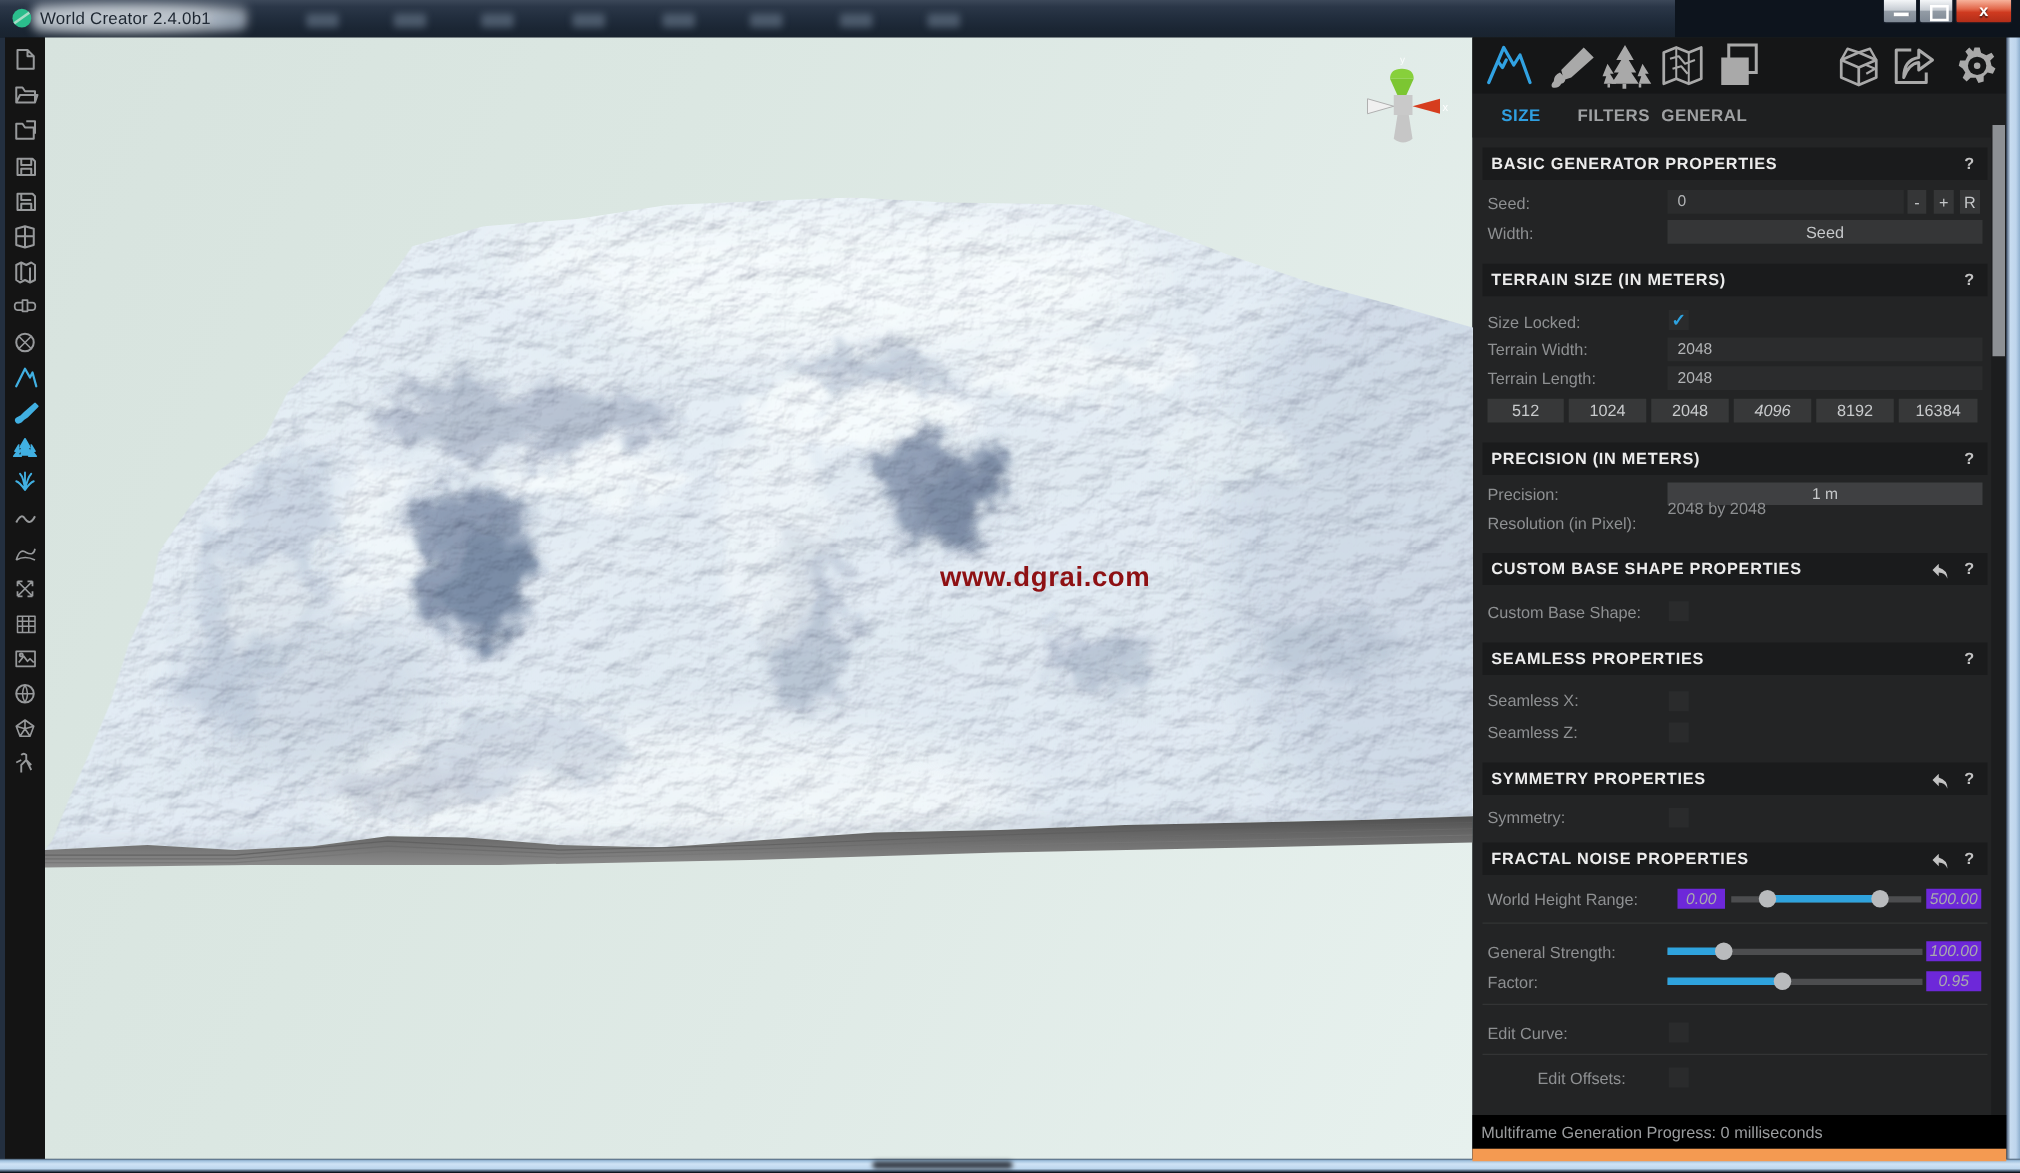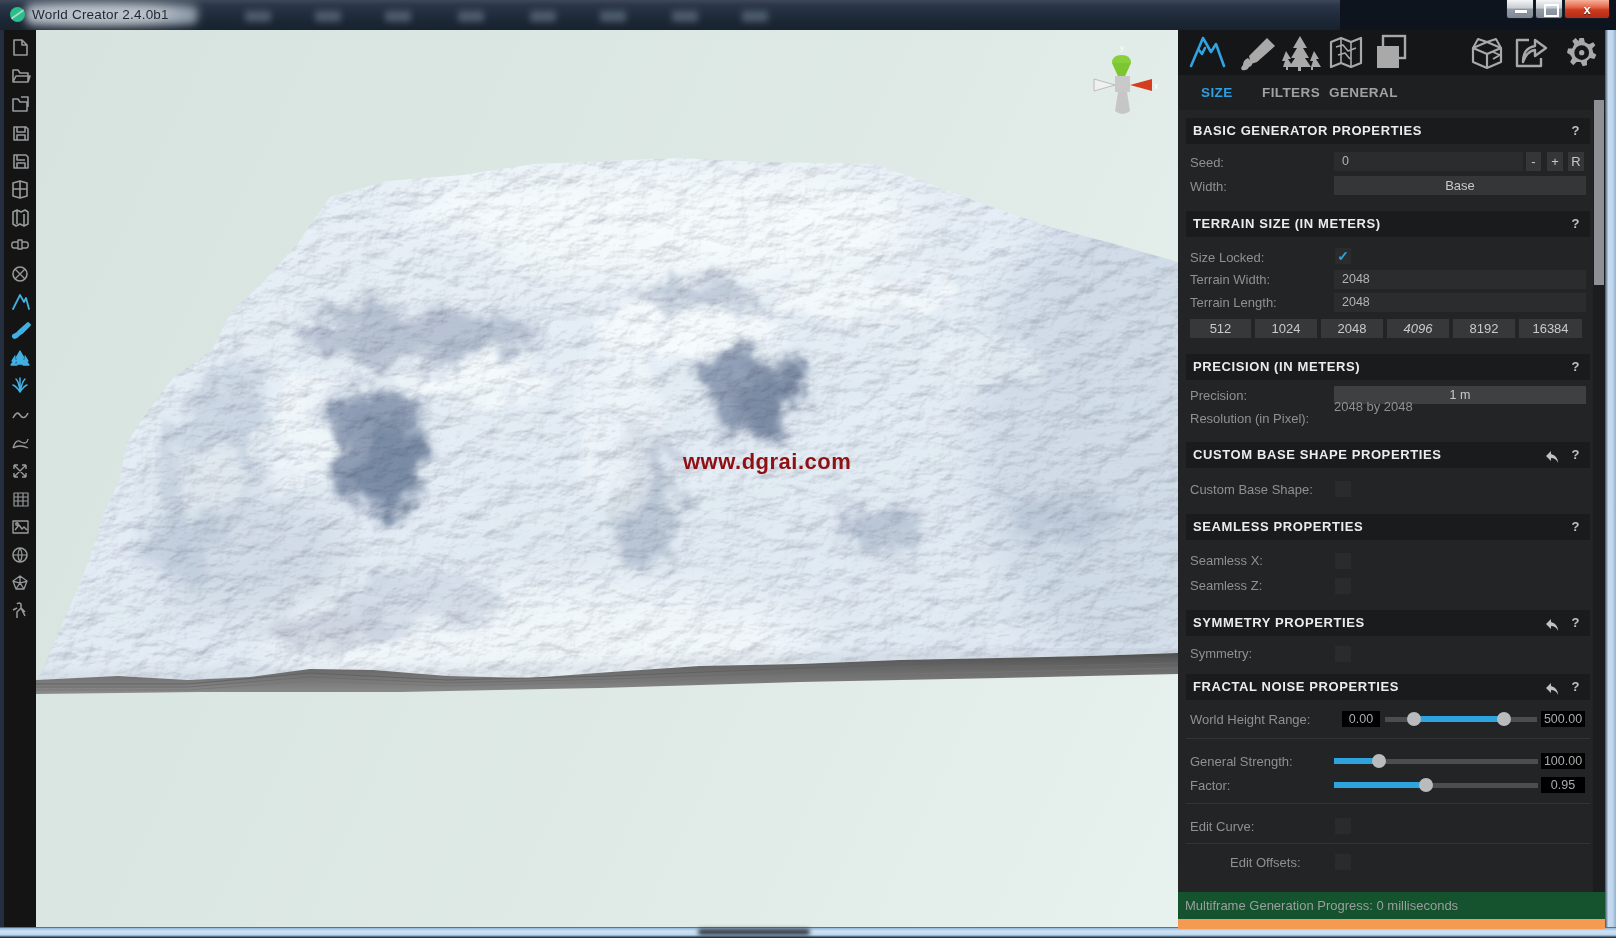--- a/index.html
+++ b/index.html
@@ -55,25 +55,25 @@
   .hundo{position:absolute;right:30px;top:5px;}
   .lbl{left:1190px;font-size:13px;color:#8e9092;}
   .field{left:1334px;width:252px;height:19px;background:#2b2c2d;color:#b2b4b6;
     font-size:12.5px;line-height:19px;padding-left:8px;box-sizing:border-box;}
   .sbtn{height:19px;background:#353637;color:#c6c8ca;font-size:13px;
     text-align:center;line-height:19px;}
   .cb{left:1335px;width:16px;height:16px;background:#2a2b2c;}
   .szbtn{top:319px;height:19px;background:#373839;color:#c8cacc;font-size:13px;
     text-align:center;line-height:19px;}
   .divline{left:1186px;width:404px;height:1px;background:#333435;}
-  .vfield{background:#000000;color:#a8aaac;font-size:12.5px;text-align:center;}
+  .vfield{background:#6d28d9;color:#a8aaac;font-size:12.5px;text-align:center;font-style:italic;}
   .track{height:5px;background:#4c4d4f;}
   .bluefill{height:6px;background:#2fa3de;}
   .knob{width:14px;height:14px;border-radius:50%;background:#b9bbbd;}
-  #statusbar{left:1178px;top:892px;width:427px;height:27px;background:#14532d;
+  #statusbar{left:1178px;top:892px;width:427px;height:27px;background:#000000;
     color:#9b9d9f;font-size:13px;line-height:27px;padding-left:7px;box-sizing:border-box;}
   #orangebar{left:1178px;top:919px;width:427px;height:10px;background:#f49a51;}
   
   #sbtrack{left:1593px;top:110px;width:12px;height:782px;background:#1c1d1e;}
   #sbthumb{left:1594px;top:100px;width:10px;height:185px;background:#8d9094;}
   #rborder{left:1605px;top:30px;width:11px;height:900px;
     background:linear-gradient(to right,#3f5069 0%,#c7dcf0 30%,#bed5ec 70%,#8fb0cf 100%);}
   #bborder{left:0px;top:927px;width:1616px;height:11px;
     background:linear-gradient(to bottom,#3c4f63 0%,#9fc0dd 14%,#cfe3f5 38%,#bdd7ee 72%,#5b7288 86%,#0d1726 100%);}
   #bsmudge{left:698px;top:929px;width:112px;height:6px;background:rgba(30,36,44,.92);
@@ -230,21 +230,21 @@
         <rect x="36" y="30" width="1142" height="900" filter="url(#mottle)" style="mix-blend-mode:multiply"></rect>
         <rect x="36" y="30" width="1142" height="900" filter="url(#rock)" style="mix-blend-mode:multiply"></rect>
         <path d="M36 678 L250 675 L450 674 L700 664 L1000 656 L1178 651" stroke="#a9b1bf" stroke-width="7" fill="none" opacity="0.4" filter="url(#soft6)"></path>
       </g>
 
       <path d="M36 680 L118 676 L188 680 L250 677 L310 669 L373 670 L447 676 L529 678 L611 672 L700 666 L800 664 L900 660 L1000 658 L1090 656 L1178 653 L1178 674 L1000 678 L800 682 L600 688 L400 692 L200 692 L36 694 Z" fill="url(#stripg)"></path>
       <path d="M36 684 L188 684 L310 673 L447 680 L611 676 L800 668 L1000 662 L1178 658" stroke="#5e5e5e" stroke-width="1" fill="none" opacity="0.8"></path>
       <path d="M36 687 L188 687 L310 677 L447 683 L611 679 L800 672 L1000 667 L1178 663" stroke="#6a6a6a" stroke-width="1" fill="none" opacity="0.8"></path>
       <path d="M36 690 L188 690 L310 681 L447 686 L611 682 L800 676 L1000 672 L1178 668" stroke="#767676" stroke-width="1" fill="none" opacity="0.8"></path>
     </svg>
-    <div class="abs" id="watermark" style="left:647px;top:419px;">www.dgrai.com</div>
+    <div class="abs" id="watermark" style="left:716px;top:419px;">www.dgrai.com</div>
 
     <svg class="abs" style="left:1050px;top:12px;" width="90" height="110" viewBox="0 0 90 110">
       <text x="34" y="8" font-size="8" fill="#ffffff" opacity="0.85" font-family="Liberation Sans">y</text>
       <polygon points="26,21 45,21 35.5,42" fill="#7cc632"></polygon>
       <path d="M26 21 Q26 13 35.5 13 Q45 13 45 21 Z" fill="#87d03b"></path>
       <rect x="29" y="34" width="15" height="16" fill="#c9c9c9"></rect>
       <polygon points="44,43 66,37 66,49" fill="#d63d1e"></polygon>
       <polygon points="29,43 8,37 8,49" fill="#f0f0f0" stroke="#b0b0b0" stroke-width="0.8"></polygon>
       <path d="M32 50 L41 50 L44 69 Q36.5 75 29 69 Z" fill="#c6c6c6"></path>
       <text x="68" y="47" font-size="9" fill="#ffffff" font-family="Liberation Sans">x</text>
@@ -308,21 +308,21 @@
   <div class="abs tab" id="tab-filters">FILTERS</div>
   <div class="abs tab" id="tab-general">GENERAL</div>
 
   <div class="abs hdr" style="top:118px;">BASIC GENERATOR PROPERTIES<span class="hq">?</span></div>
   <div class="abs lbl" style="top:155px;">Seed:</div>
   <div class="abs field" style="top:152px;width:189px;">0</div>
   <div class="abs sbtn" style="left:1526px;top:152px;width:15px;">-</div>
   <div class="abs sbtn" style="left:1547px;top:152px;width:16px;">+</div>
   <div class="abs sbtn" style="left:1568px;top:152px;width:16px;">R</div>
   <div class="abs lbl" style="top:179px;">Width:</div>
-  <div class="abs sbtn" style="left:1334px;top:176px;width:252px;">Base</div>
+  <div class="abs sbtn" style="left:1334px;top:176px;width:252px;">Seed</div>
 
   <div class="abs hdr" style="top:211px;">TERRAIN SIZE (IN METERS)<span class="hq">?</span></div>
   <div class="abs lbl" style="top:250px;">Size Locked:</div>
   <div class="abs cb" style="top:248px;color:#2da2e0;font-size:14px;font-weight:bold;text-align:center;line-height:16px;">✓</div>
   <div class="abs lbl" style="top:272px;">Terrain Width:</div>
   <div class="abs field" style="top:270px;">2048</div>
   <div class="abs lbl" style="top:295px;">Terrain Length:</div>
   <div class="abs field" style="top:293px;">2048</div>
   <div class="abs szbtn" style="left:1190px;width:61px;">512</div>
   <div class="abs szbtn" style="left:1255px;width:62px;">1024</div>

